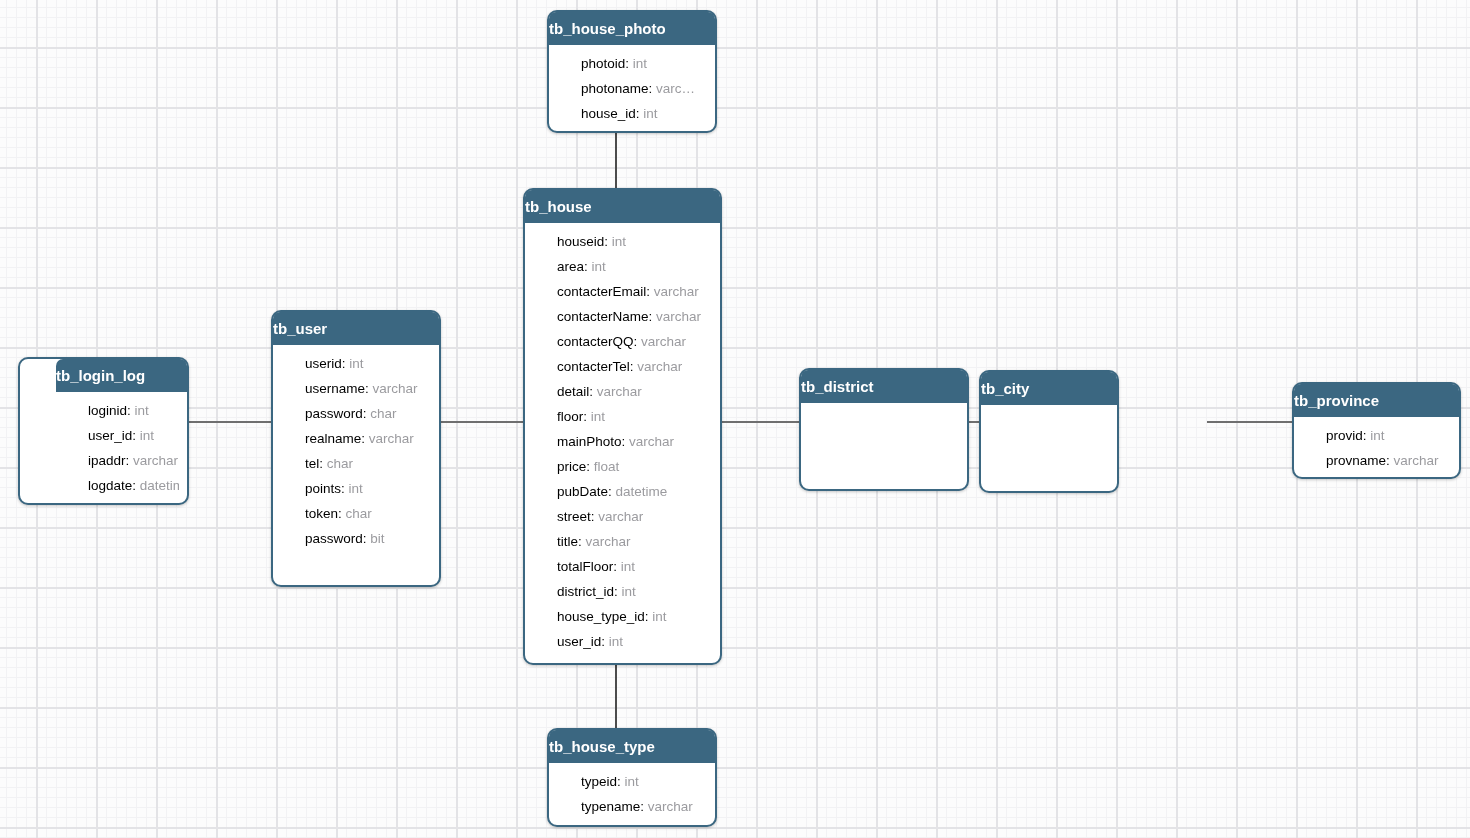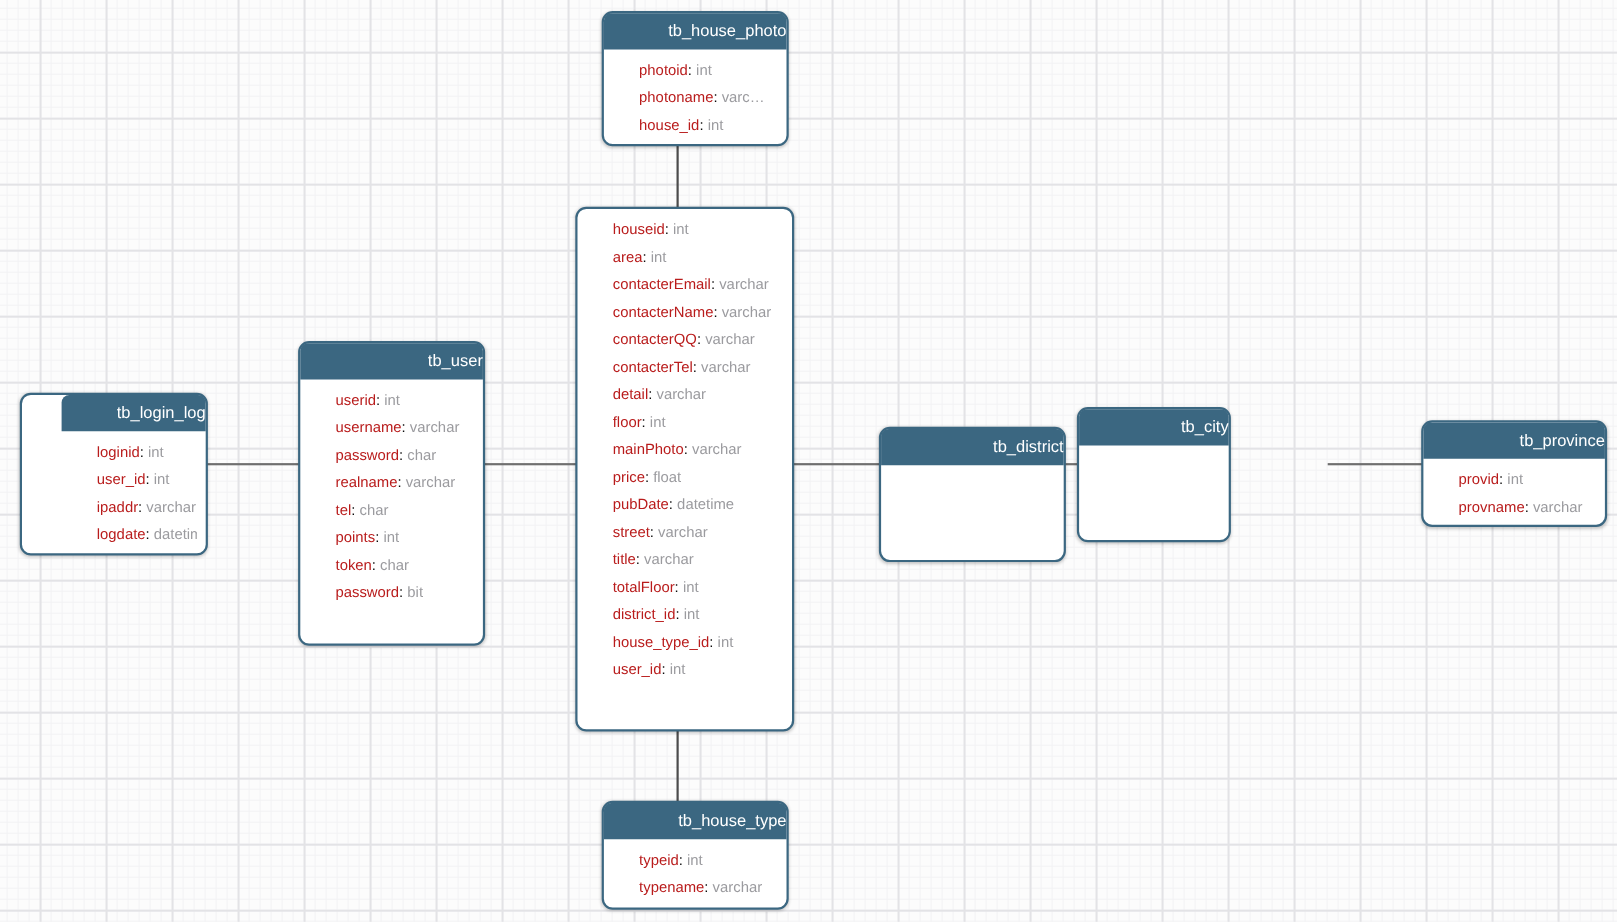--- a/index.html
+++ b/index.html
@@ -23,40 +23,40 @@
     background:#ffffff;
     border:2px solid #3b6781;
     border-radius:10px;
     box-shadow:0 1px 3px rgba(0,0,0,0.22);
     box-sizing:border-box;
     z-index:2;
   }
   .hd{
     background:#3b6781;
     color:#ffffff;
-    font-weight:normal;
+    font-weight:bold;
     font-size:15px;
-    text-align:right;
+    text-align:left;
     height:33px;
     line-height:33px;
     border-radius:7px 7px 0 0;
     white-space:nowrap;
     overflow:hidden;
   }
   .bd{padding:6px 8px 6px 32px;}
   .row{height:25px;line-height:25px;font-size:13.5px;white-space:nowrap;overflow:hidden;}
-  .fn{color:#b91c1c;}
+  .fn{color:#000000;}
   .fn::after{content:": ";white-space:pre;color:#0c0c0c;}
   .ft{color:#9b9b9f;}
   
   #t-house-photo{left:547px;top:10px;width:170px;height:123px;}
   #t-house{left:523px;top:188px;width:199px;height:477px;}
   #t-user{left:271px;top:310px;width:170px;height:277px;}
   #t-login-log{left:18px;top:357px;width:171px;height:148px;padding-left:36px;}
-  #t-district{left:799px;top:388px;width:170px;height:123px;}
+  #t-district{left:799px;top:368px;width:170px;height:123px;}
   #t-city{left:979px;top:370px;width:140px;height:123px;}
   #t-province{left:1292px;top:382px;width:169px;height:97px;}
   #t-house-type{left:547px;top:728px;width:170px;height:99px;}
   
   .hline{position:absolute;height:2px;background:#6f6f6f;z-index:1;}
   .vline{position:absolute;width:2px;background:#4c4c4c;z-index:1;}
   #c-login-user{left:187px;top:421px;width:86px;}
   #c-user-house{left:439px;top:421px;width:86px;}
   #c-house-district{left:720px;top:421px;width:81px;}
   #c-district-city{left:967px;top:421px;width:74px;}
@@ -80,20 +80,21 @@
   <div class="tbl" id="t-house-photo">
     <div class="hd">tb_house_photo</div>
     <div class="bd">
       <div class="row"><span class="fn">photoid</span><span class="ft">int</span></div>
       <div class="row"><span class="fn">photoname</span><span class="ft">varc…</span></div>
       <div class="row"><span class="fn">house_id</span><span class="ft">int</span></div>
     </div>
   </div>
 
   <div class="tbl" id="t-house">
+    <div class="hd">tb_house</div>
     <div class="bd">
       <div class="row"><span class="fn">houseid</span><span class="ft">int</span></div>
       <div class="row"><span class="fn">area</span><span class="ft">int</span></div>
       <div class="row"><span class="fn">contacterEmail</span><span class="ft">varchar</span></div>
       <div class="row"><span class="fn">contacterName</span><span class="ft">varchar</span></div>
       <div class="row"><span class="fn">contacterQQ</span><span class="ft">varchar</span></div>
       <div class="row"><span class="fn">contacterTel</span><span class="ft">varchar</span></div>
       <div class="row"><span class="fn">detail</span><span class="ft">varchar</span></div>
       <div class="row"><span class="fn">floor</span><span class="ft">int</span></div>
       <div class="row"><span class="fn">mainPhoto</span><span class="ft">varchar</span></div>

